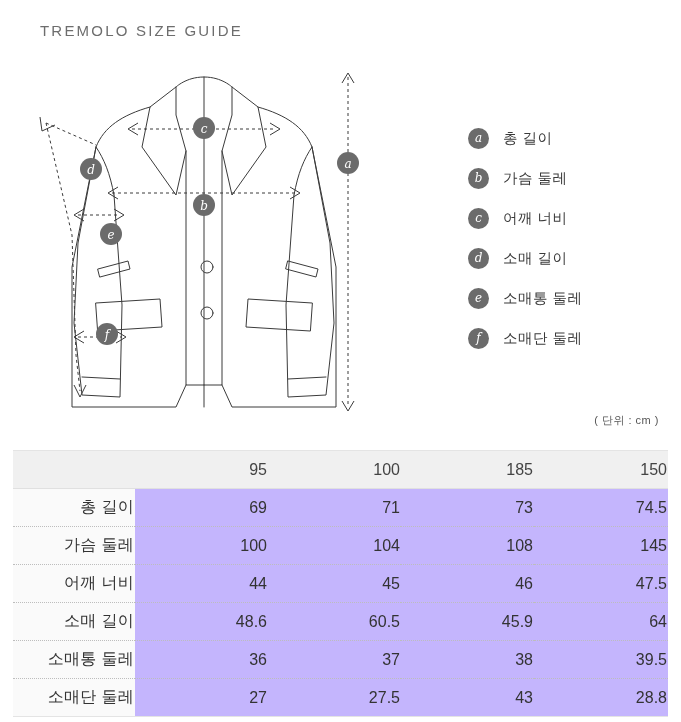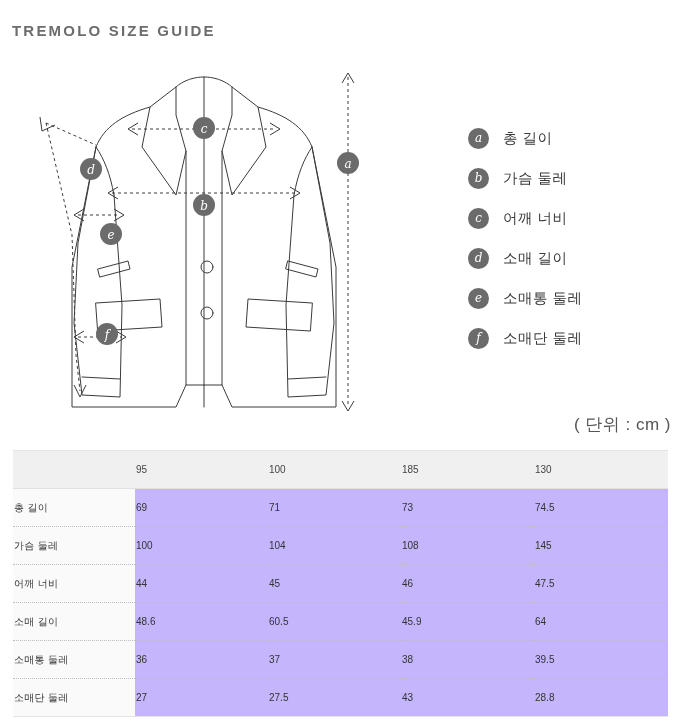--- a/index.html
+++ b/index.html
@@ -10,26 +10,26 @@
   body {
     width: 681px;
     height: 722px;
     font-family: "Liberation Sans", sans-serif;
     color: #333333;
     position: relative;
     overflow: hidden;
   }
   .page-title {
     position: absolute;
-    left: 12px;
+    left: 40px;
     top: 22px;
     font-size: 15px;
     letter-spacing: 2.2px;
     color: #6d6d6d;
-    font-weight: 700;
+    font-weight: 400;
   }
   .diagram {
     position: absolute;
     left: 0;
     top: 55px;
     width: 681px;
     height: 375px;
   }
   .legend {
     position: absolute;
@@ -56,40 +56,40 @@
     flex: 0 0 auto;
   }
   .legend-label {
     margin-left: 14px;
     font-size: 14.5px;
     color: #3a3a3a;
     letter-spacing: 0.5px;
   }
   .unit-note {
     position: absolute;
-    right: 10px;
+    right: 22px;
     top: 413px;
-    font-size: 17px;
+    font-size: 11px;
     color: #555555;
     letter-spacing: 0.5px;
   }
   table.size-table {
     position: absolute;
     left: 13px;
     top: 450px;
     width: 655px;
     border-collapse: collapse;
     table-layout: fixed;
   }
   table.size-table th,
   table.size-table td {
     height: 35px;
-    font-size: 10px;
+    font-size: 16px;
     font-weight: 400;
-    text-align: left;
+    text-align: right;
     color: #333333;
     border-bottom: 1px dotted #bdbdbd;
   }
   table.size-table thead th {
     background: #f0f0f0;
     border-bottom: 1px solid #e0e0e0;
     color: #444444;
   }
   table.size-table thead tr th:first-child {
     background: #f0f0f0;
@@ -255,21 +255,21 @@
     <col style="width:133px">
     <col style="width:133px">
     <col style="width:134px">
   </colgroup>
   <thead>
     <tr>
       <th></th>
       <th class="val">95</th>
       <th class="val">100</th>
       <th class="val">185</th>
-      <th class="val">130</th>
+      <th class="val">150</th>
     </tr>
   </thead>
   <tbody>
     <tr>
       <td class="rowhead">총 길이</td>
       <td class="val">69</td>
       <td class="val">71</td>
       <td class="val">73</td>
       <td class="val">74.5</td>
     </tr>

